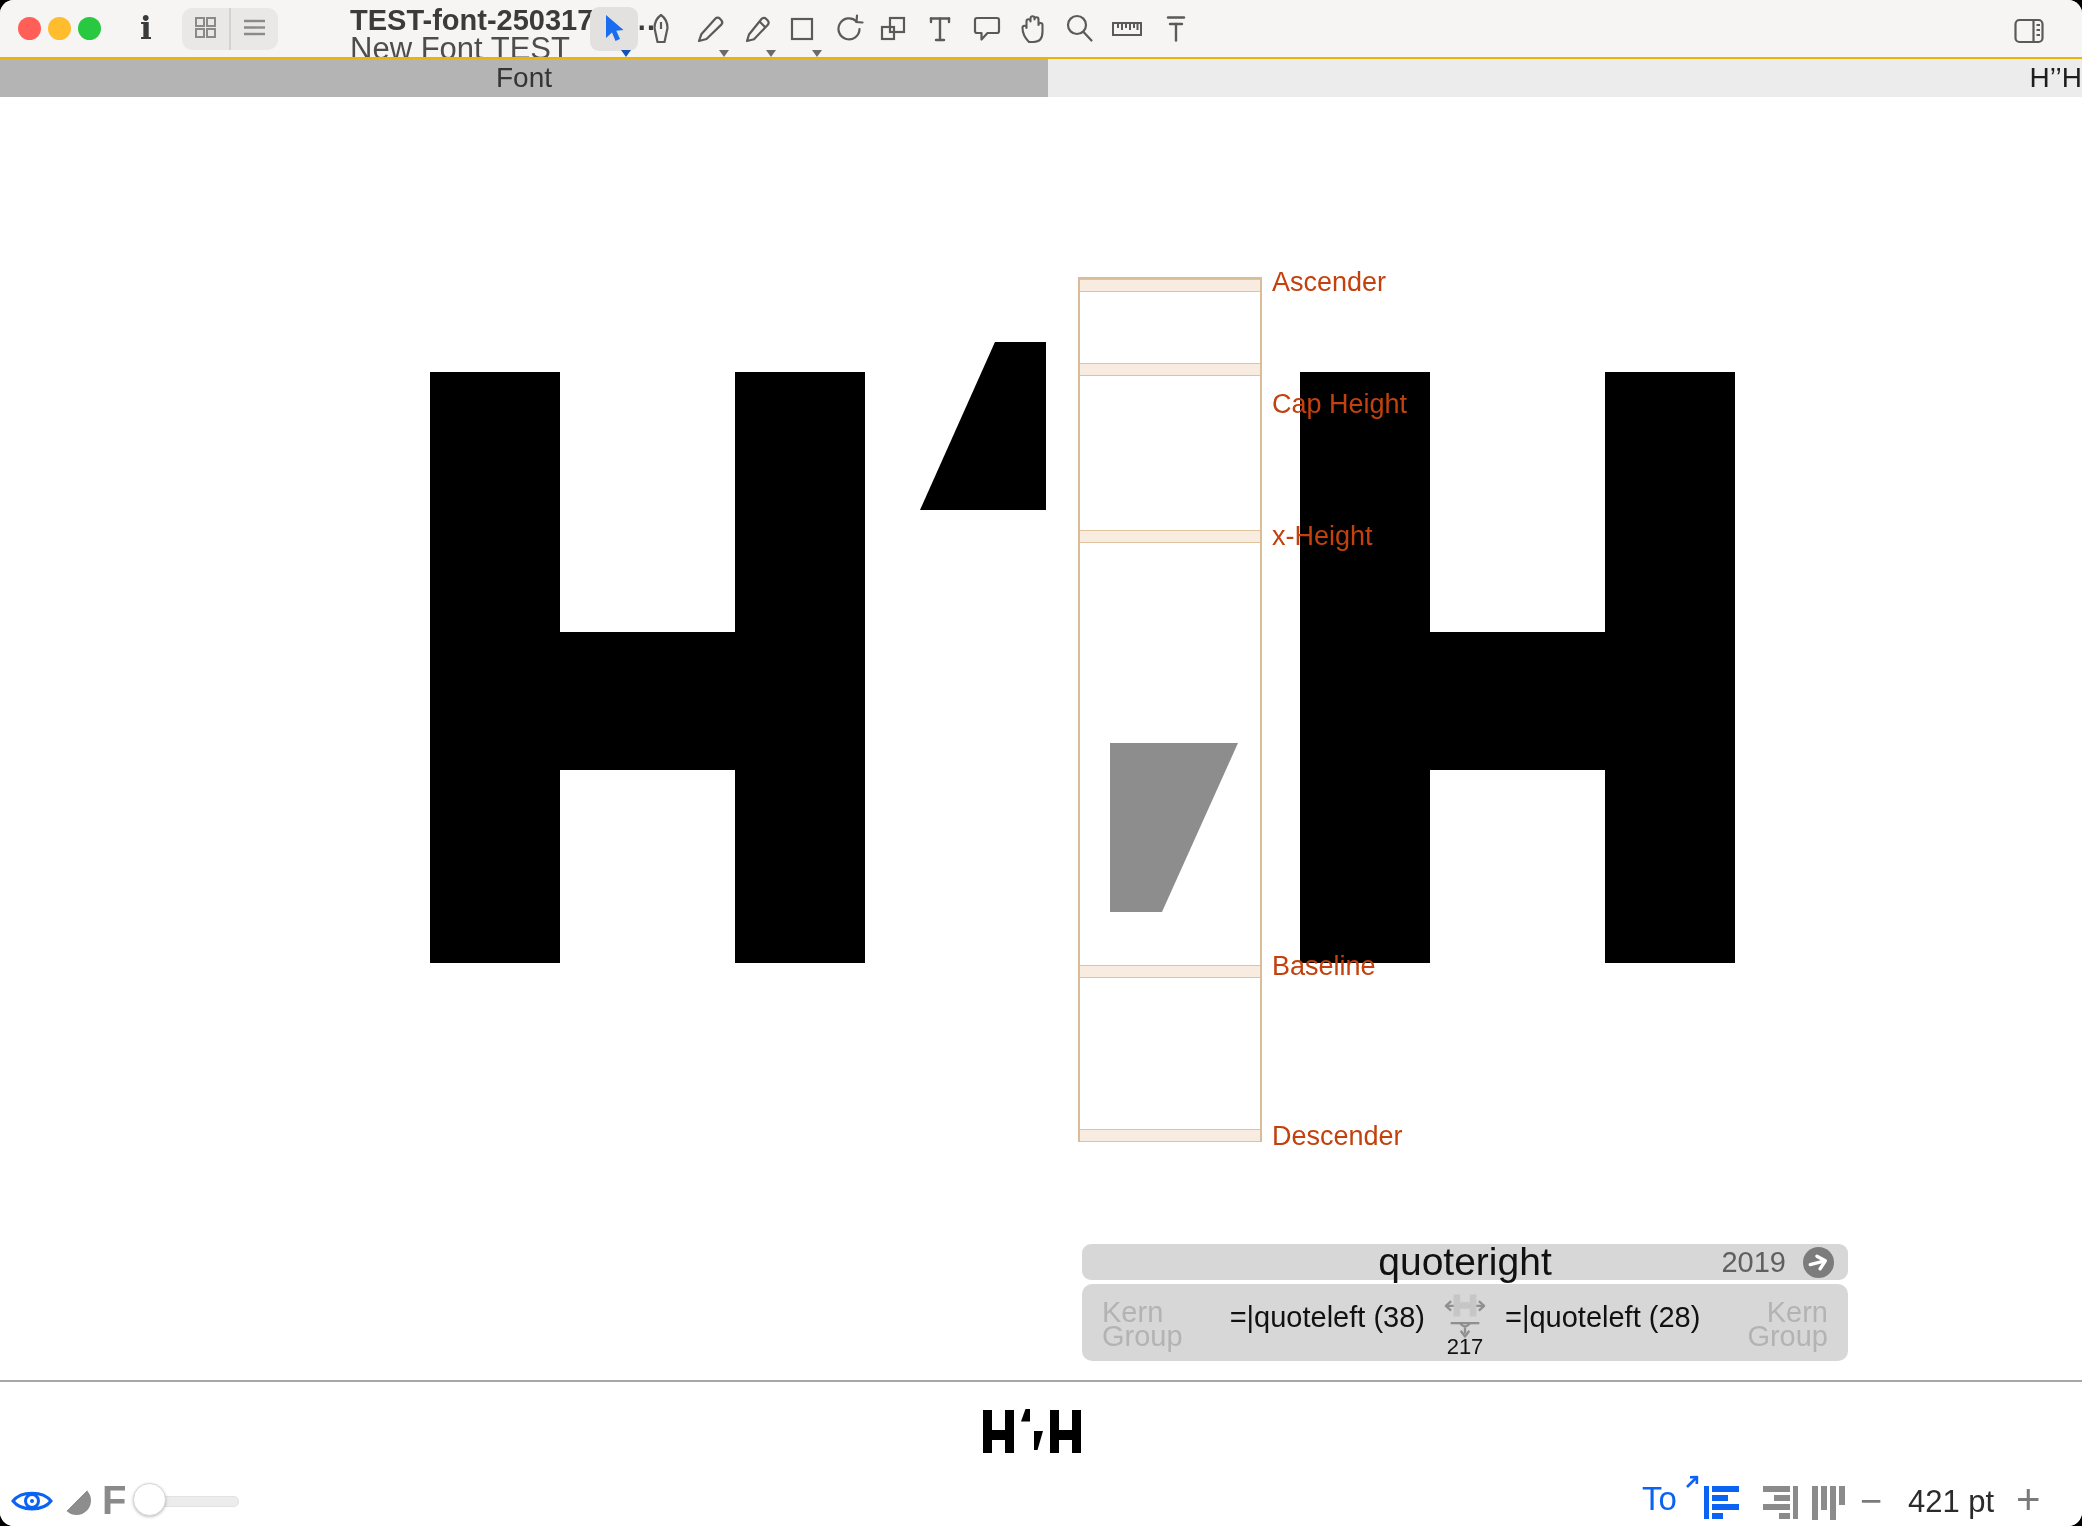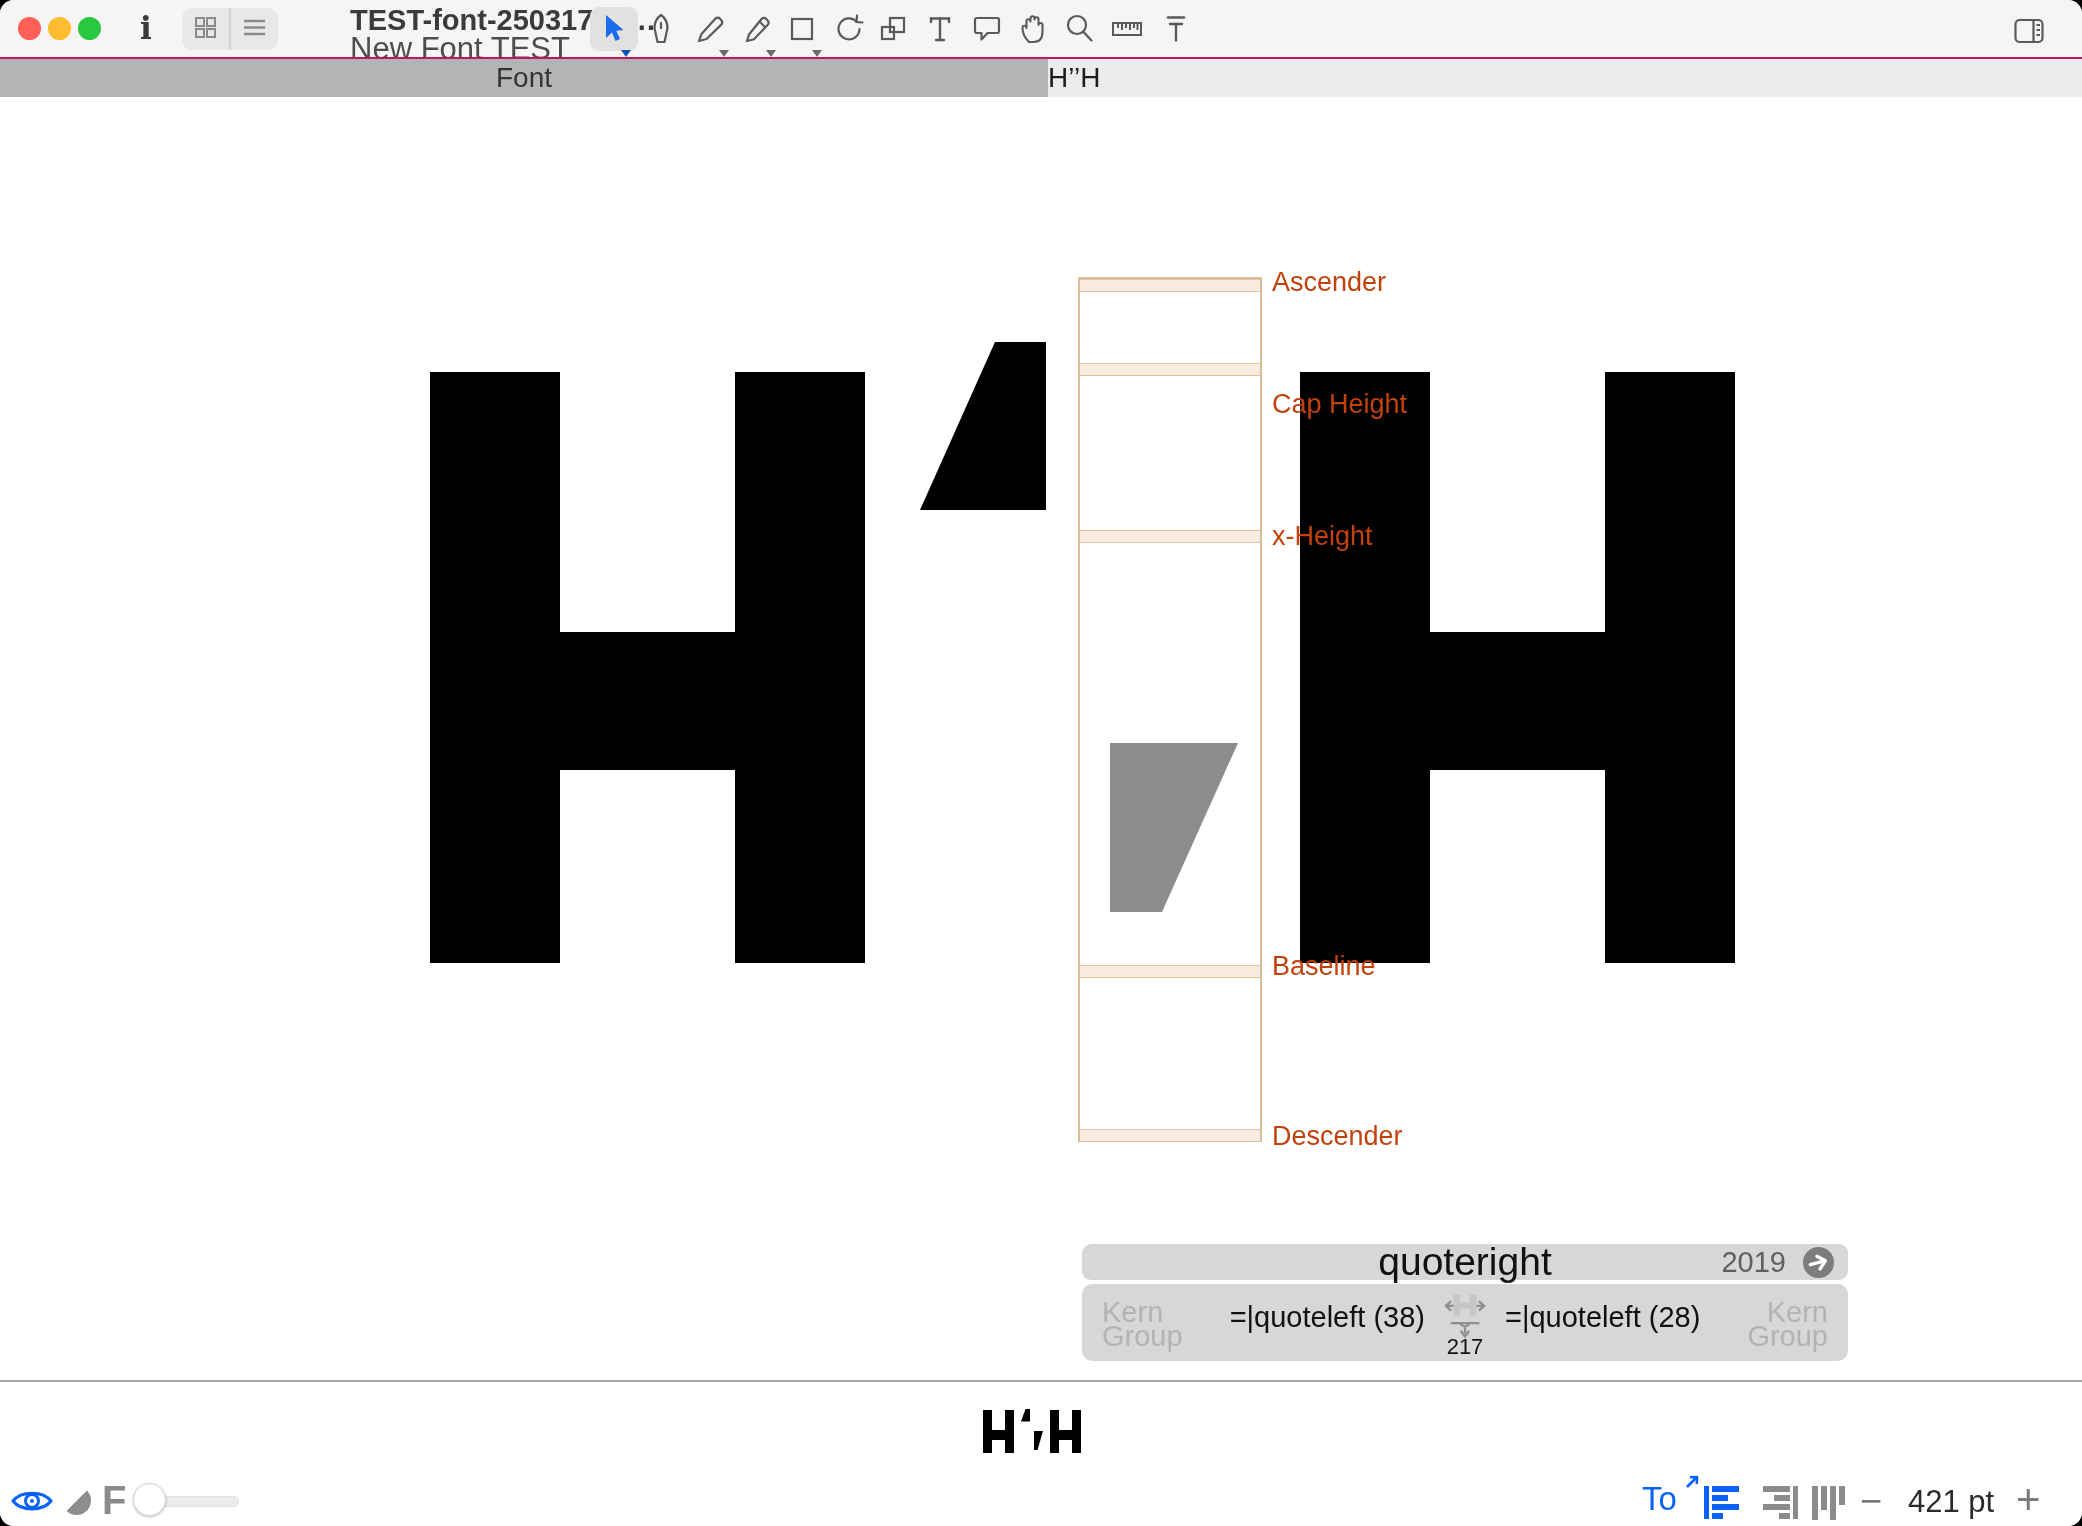--- a/index.html
+++ b/index.html
@@ -19,23 +19,23 @@
   #title-block{position:absolute;left:350px;top:5px;}
   #doc-title{font-size:29px;font-weight:700;color:#3b3b3b;line-height:30px;}
   #doc-subtitle{font-size:31px;font-weight:400;color:#4d4d4d;line-height:24px;margin-top:2px;}
   .tool{position:absolute;top:12px;width:34px;height:34px;}
   .tool svg{display:block;}
   #sel-bg{position:absolute;left:590px;top:7px;width:48px;height:44px;border-radius:9px;background:#e2e1df;}
   .caret{position:absolute;width:0;height:0;border-left:5px solid transparent;border-right:5px solid transparent;border-top:7px solid #6b6b6b;top:38px;}
   .caret.blue{border-top-color:#1253b8;}
 
   
-  #tabbar{position:absolute;left:0;top:57px;width:2082px;height:40px;border-top:2px solid #be185d;box-sizing:border-box;padding-left:44px;}
+  #tabbar{position:absolute;left:0;top:57px;width:2082px;height:40px;border-top:2px solid #eab308;box-sizing:border-box;padding-left:44px;}
   #tab-font{position:absolute;left:0;top:0;width:1048px;height:38px;background:#b4b4b4;color:#353535;font-size:28px;display:flex;align-items:center;justify-content:center;}
-  #tab-edit{position:absolute;left:1048px;top:0;width:1034px;height:38px;background:#edecec;color:#1d1d1d;font-size:28px;display:flex;align-items:center;justify-content:flex-start;}
+  #tab-edit{position:absolute;left:1048px;top:0;width:1034px;height:38px;background:#edecec;color:#1d1d1d;font-size:28px;display:flex;align-items:center;justify-content:flex-end;}
 
   
   #canvas{position:absolute;left:0;top:97px;width:2082px;height:1283px;background:#fff;overflow:hidden;}
   .glyph-h{position:absolute;top:275px;height:591px;width:435px;z-index:2;}
   .glyph-h .stem{position:absolute;top:0;bottom:0;width:130px;background:#000;}
   .glyph-h .stem.right{right:0;}
   .glyph-h .xbar{position:absolute;left:130px;right:130px;top:260px;height:138px;background:#000;}
   #h-left{left:430px;}
   #h-right{left:1300px;}
   #quote-left{position:absolute;left:920px;top:245px;width:126px;height:168px;background:#000;

